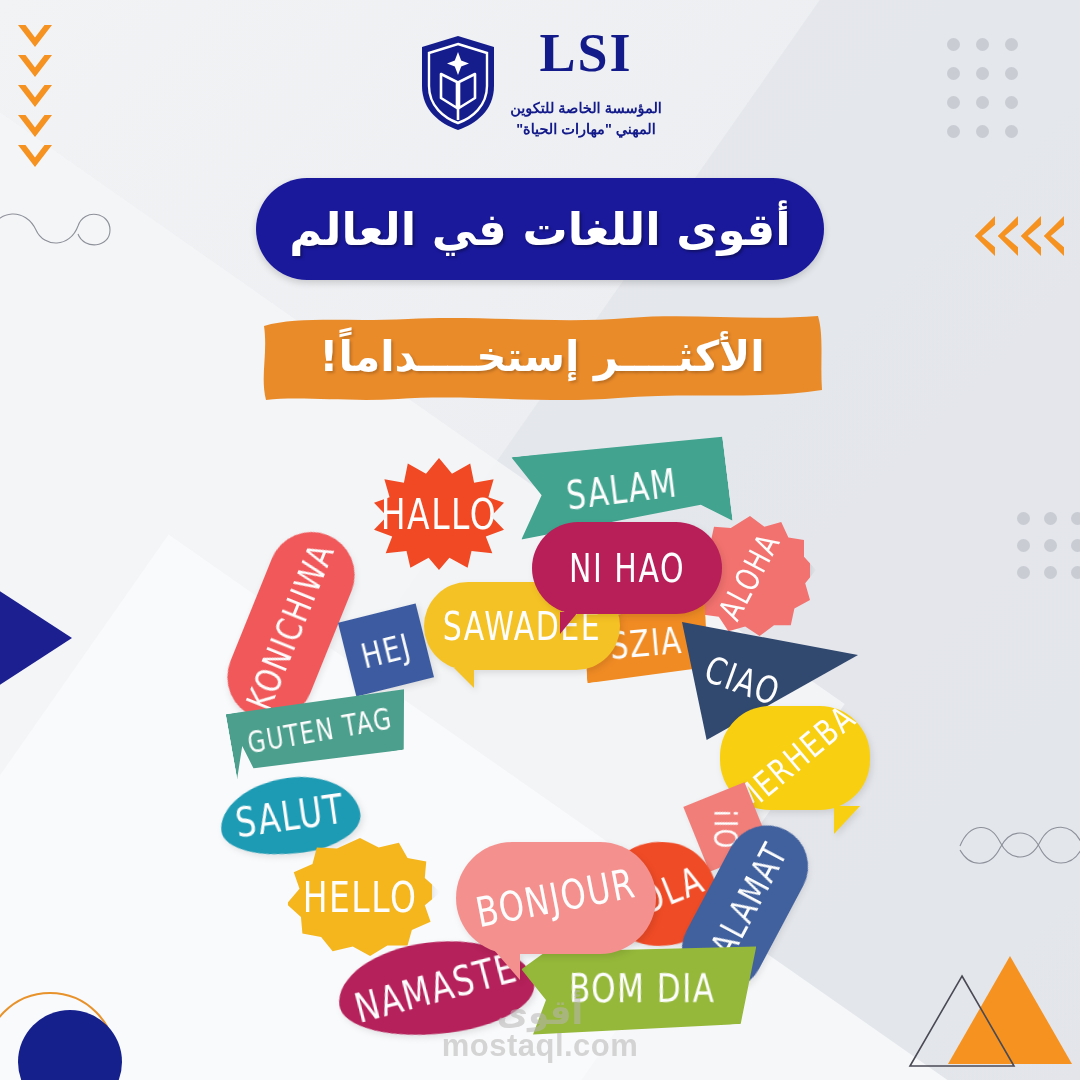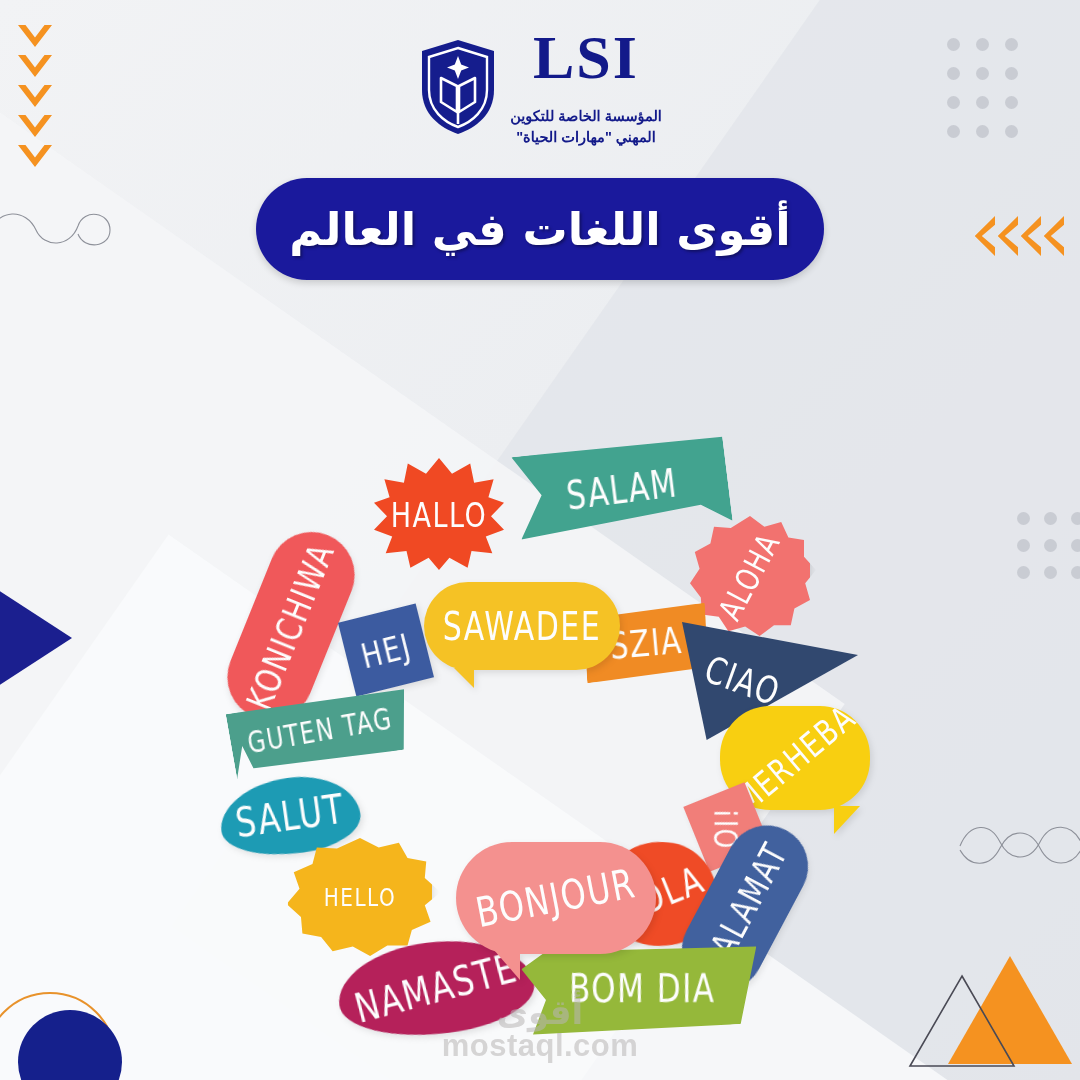--- a/index.html
+++ b/index.html
@@ -72,21 +72,21 @@
   .tri-outline{
     position:absolute;right:62px;bottom:10px;width:112px;height:98px;
   }
 
   
   .logo{position:absolute;left:0;right:0;top:26px;display:flex;justify-content:center;align-items:center;gap:12px;}
   .logo-shield{width:80px;height:98px;}
   .logo-text{display:flex;flex-direction:column;align-items:center;line-height:1;}
   .logo-lsi{
     font-family:"Liberation Serif", serif;font-weight:700;
-    font-size:62px;letter-spacing:2px;color:#131a8a;
+    font-size:54px;letter-spacing:2px;color:#131a8a;
   }
   .logo-ar{
     direction:rtl;text-align:center;color:#131a8a;font-weight:700;
     font-size:14.5px;line-height:1.45;margin-top:18px;
   }
 
   
   .banner-blue{
     position:absolute;left:256px;top:178px;width:568px;height:102px;
     background:#1a199c;border-radius:52px;
@@ -116,21 +116,21 @@
     filter:drop-shadow(2px 3px 3px rgba(0,0,0,.10));
   }
   .bub .lbl{transform:scaleY(1.28);display:inline-block;}
 
   
   .b-center{
     left:160px;top:245px;width:320px;height:152px;border-radius:50%/50%;
     background:#7f3b82;font-size:56px;letter-spacing:2px;z-index:6;
   }
   
-  .b-hallo{left:178px;top:28px;width:130px;height:112px;background:#f04923;font-size:27px;z-index:5;
+  .b-hallo{left:178px;top:28px;width:130px;height:112px;background:#f04923;font-size:33px;z-index:5;
     clip-path:polygon(50% 0%,60% 14%,74% 5%,77% 22%,92% 19%,88% 35%,100% 40%,90% 52%,100% 64%,86% 70%,91% 85%,75% 83%,72% 98%,58% 89%,50% 100%,42% 89%,28% 98%,25% 83%,9% 85%,14% 70%,0% 64%,10% 52%,0% 40%,12% 35%,8% 19%,23% 22%,26% 5%,40% 14%);}
   
   .b-salam{left:320px;top:14px;width:212px;height:90px;background:#42a38f;font-size:30px;
     transform:rotate(-7deg);clip-path:polygon(0 0,100% 6%,100% 100%,86% 78%,0 92%,12% 46%);}
   
   .b-nihao{left:336px;top:92px;width:190px;height:92px;background:#b81e58;font-size:30px;border-radius:46px;z-index:4;}
   .b-nihao::after{content:"";position:absolute;left:28px;bottom:-20px;width:0;height:0;
     border-left:18px solid #b81e58;border-bottom:22px solid transparent;}
   
   .b-aloha{left:494px;top:86px;width:120px;height:120px;background:#f2726f;font-size:25px;
@@ -160,21 +160,21 @@
   
   .b-guten{left:34px;top:268px;width:180px;height:66px;background:#4c9f8c;font-size:23px;
     transform:rotate(-10deg);clip-path:polygon(0 0,100% 10%,94% 100%,10% 88%,6% 52%,0 100%);}
   
   .b-salut{left:24px;top:348px;width:140px;height:76px;background:#1d9bb4;font-size:32px;
     border-radius:52% 48% 44% 56%/58% 60% 40% 42%;transform:rotate(-8deg);}
   
   .b-oi{left:498px;top:362px;width:66px;height:70px;background:#f17e79;font-size:25px;transform:rotate(-22deg);}
   .b-oi .lbl{transform:rotate(-68deg) scaleY(1.28);}
   
-  .b-hello{left:92px;top:408px;width:144px;height:118px;background:#f5b51c;font-size:20px;
+  .b-hello{left:92px;top:408px;width:144px;height:118px;background:#f5b51c;font-size:33px;
     clip-path:polygon(50% 0,63% 8%,77% 4%,83% 17%,96% 20%,95% 34%,106% 46%,95% 57%,99% 71%,86% 78%,83% 91%,69% 91%,57% 100%,45% 92%,31% 96%,23% 84%,10% 81%,9% 67%,-1% 56%,8% 43%,4% 29%,17% 22%,20% 8%,34% 9%);align-items:center;}
   
   .b-bonjour{left:260px;top:412px;width:200px;height:112px;background:#f4918f;font-size:32px;border-radius:56px;z-index:4;}
   .b-bonjour .lbl{transform:rotate(-11deg) scaleY(1.28);}
   .b-bonjour::after{content:"";position:absolute;left:38px;bottom:-26px;width:0;height:0;
     border-right:26px solid #f4918f;border-bottom:30px solid transparent;}
   
   .b-hola{left:406px;top:412px;width:116px;height:104px;background:#ef4b26;font-size:30px;
     border-radius:50% 46% 52% 48%/54% 56% 44% 46%;transform:rotate(4deg);}
   .b-hola .lbl{transform:rotate(-26deg) scaleY(1.28);}
@@ -307,31 +307,42 @@
         <div>المؤسسة الخاصة للتكوين</div>
         <div>المهني "مهارات الحياة"</div>
       </div>
     </div>
   </div>
 
   <div class="banner-blue">
     <span>أقوى اللغات في العالم</span>
   </div>
 
+  <div class="banner-orange-wrap">
+    <svg viewBox="0 0 568 92" preserveAspectRatio="none">
+      <path d="M6 16 C40 6, 90 12, 150 9 C220 5, 300 14, 370 8 C430 3, 500 11, 560 6
+               C566 26, 562 52, 564 80 C500 90, 430 82, 360 88 C290 94, 210 84, 140 89
+               C90 92, 42 86, 8 90 C2 66, 10 44, 6 16 Z" fill="#ea8b2a"></path>
+    </svg>
+    <span>الأكثــــر إستخــــداماً!</span>
+  </div>
 
   <div id="cluster">
 
     <div class="bub b-hallo">
       <span class="lbl">HALLO</span>
     </div>
 
     <div class="bub b-salam">
       <span class="lbl">SALAM</span>
     </div>
 
+    <div class="bub b-nihao">
+      <span class="lbl">NI HAO</span>
+    </div>
 
     <div class="bub b-aloha">
       <span class="lbl">ALOHA</span>
     </div>
 
     <div class="bub b-konichiwa">
       <span class="lbl">KONICHIWA</span>
     </div>
 
     <div class="bub b-sawadee">

